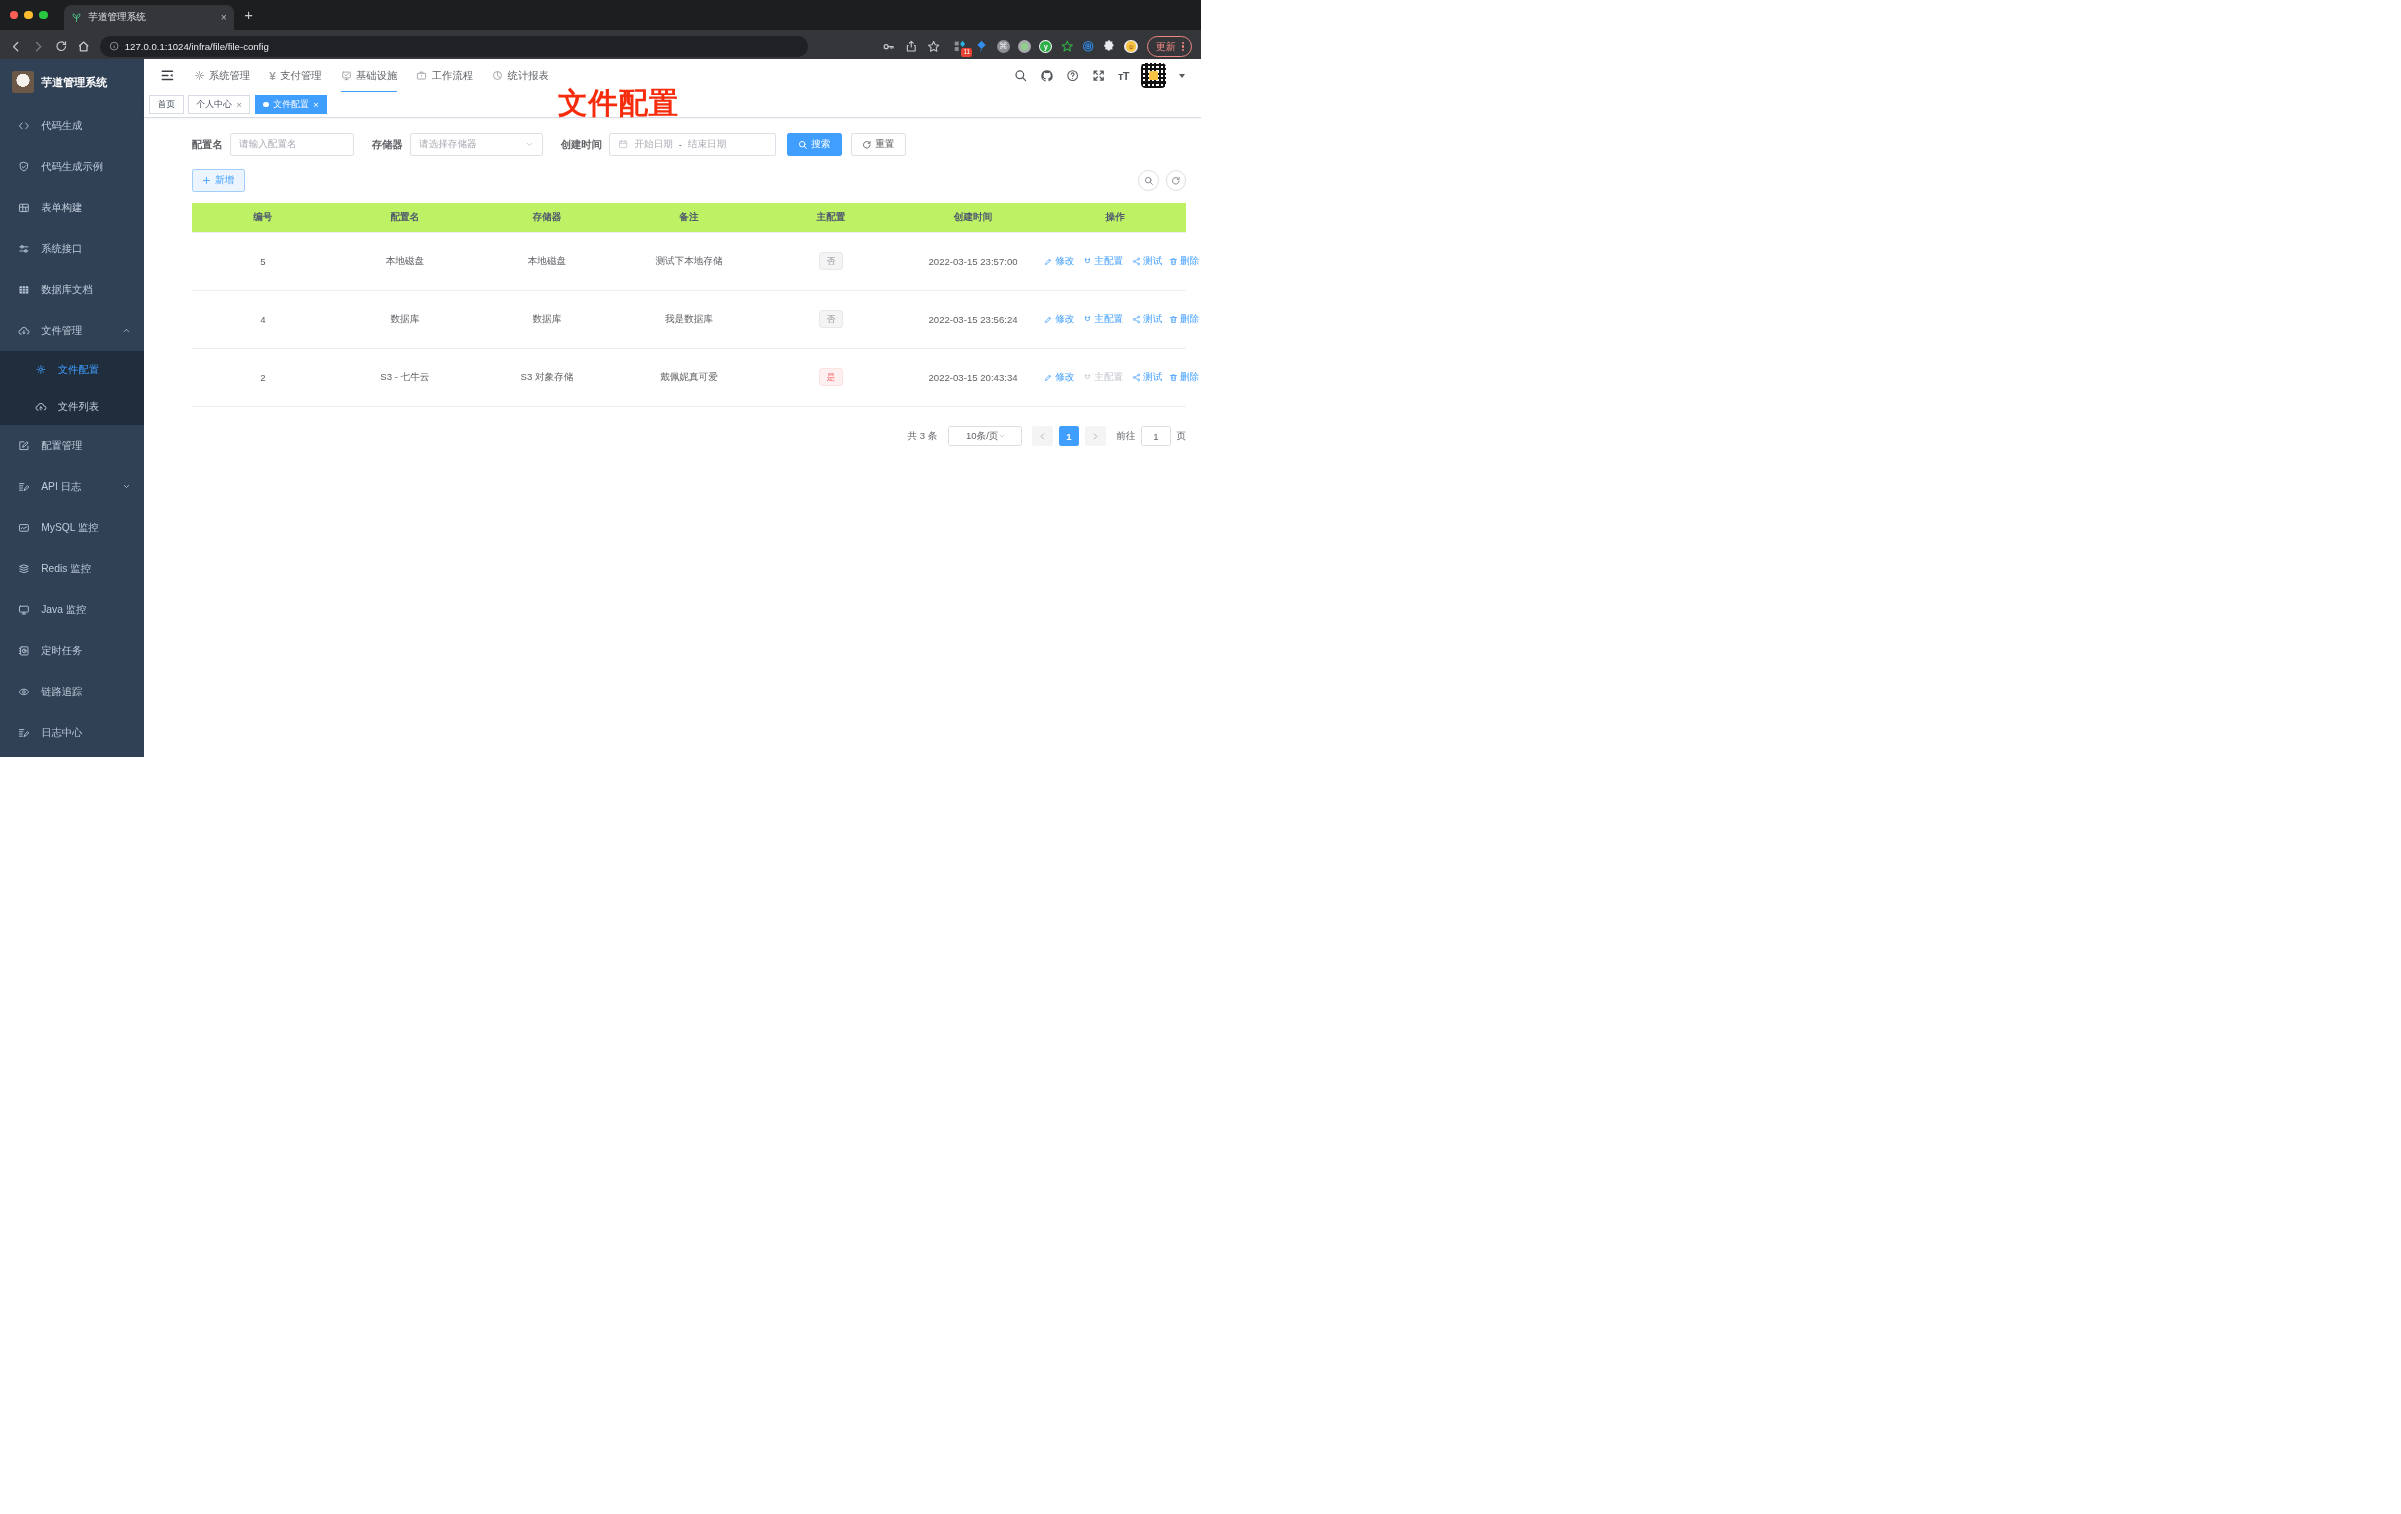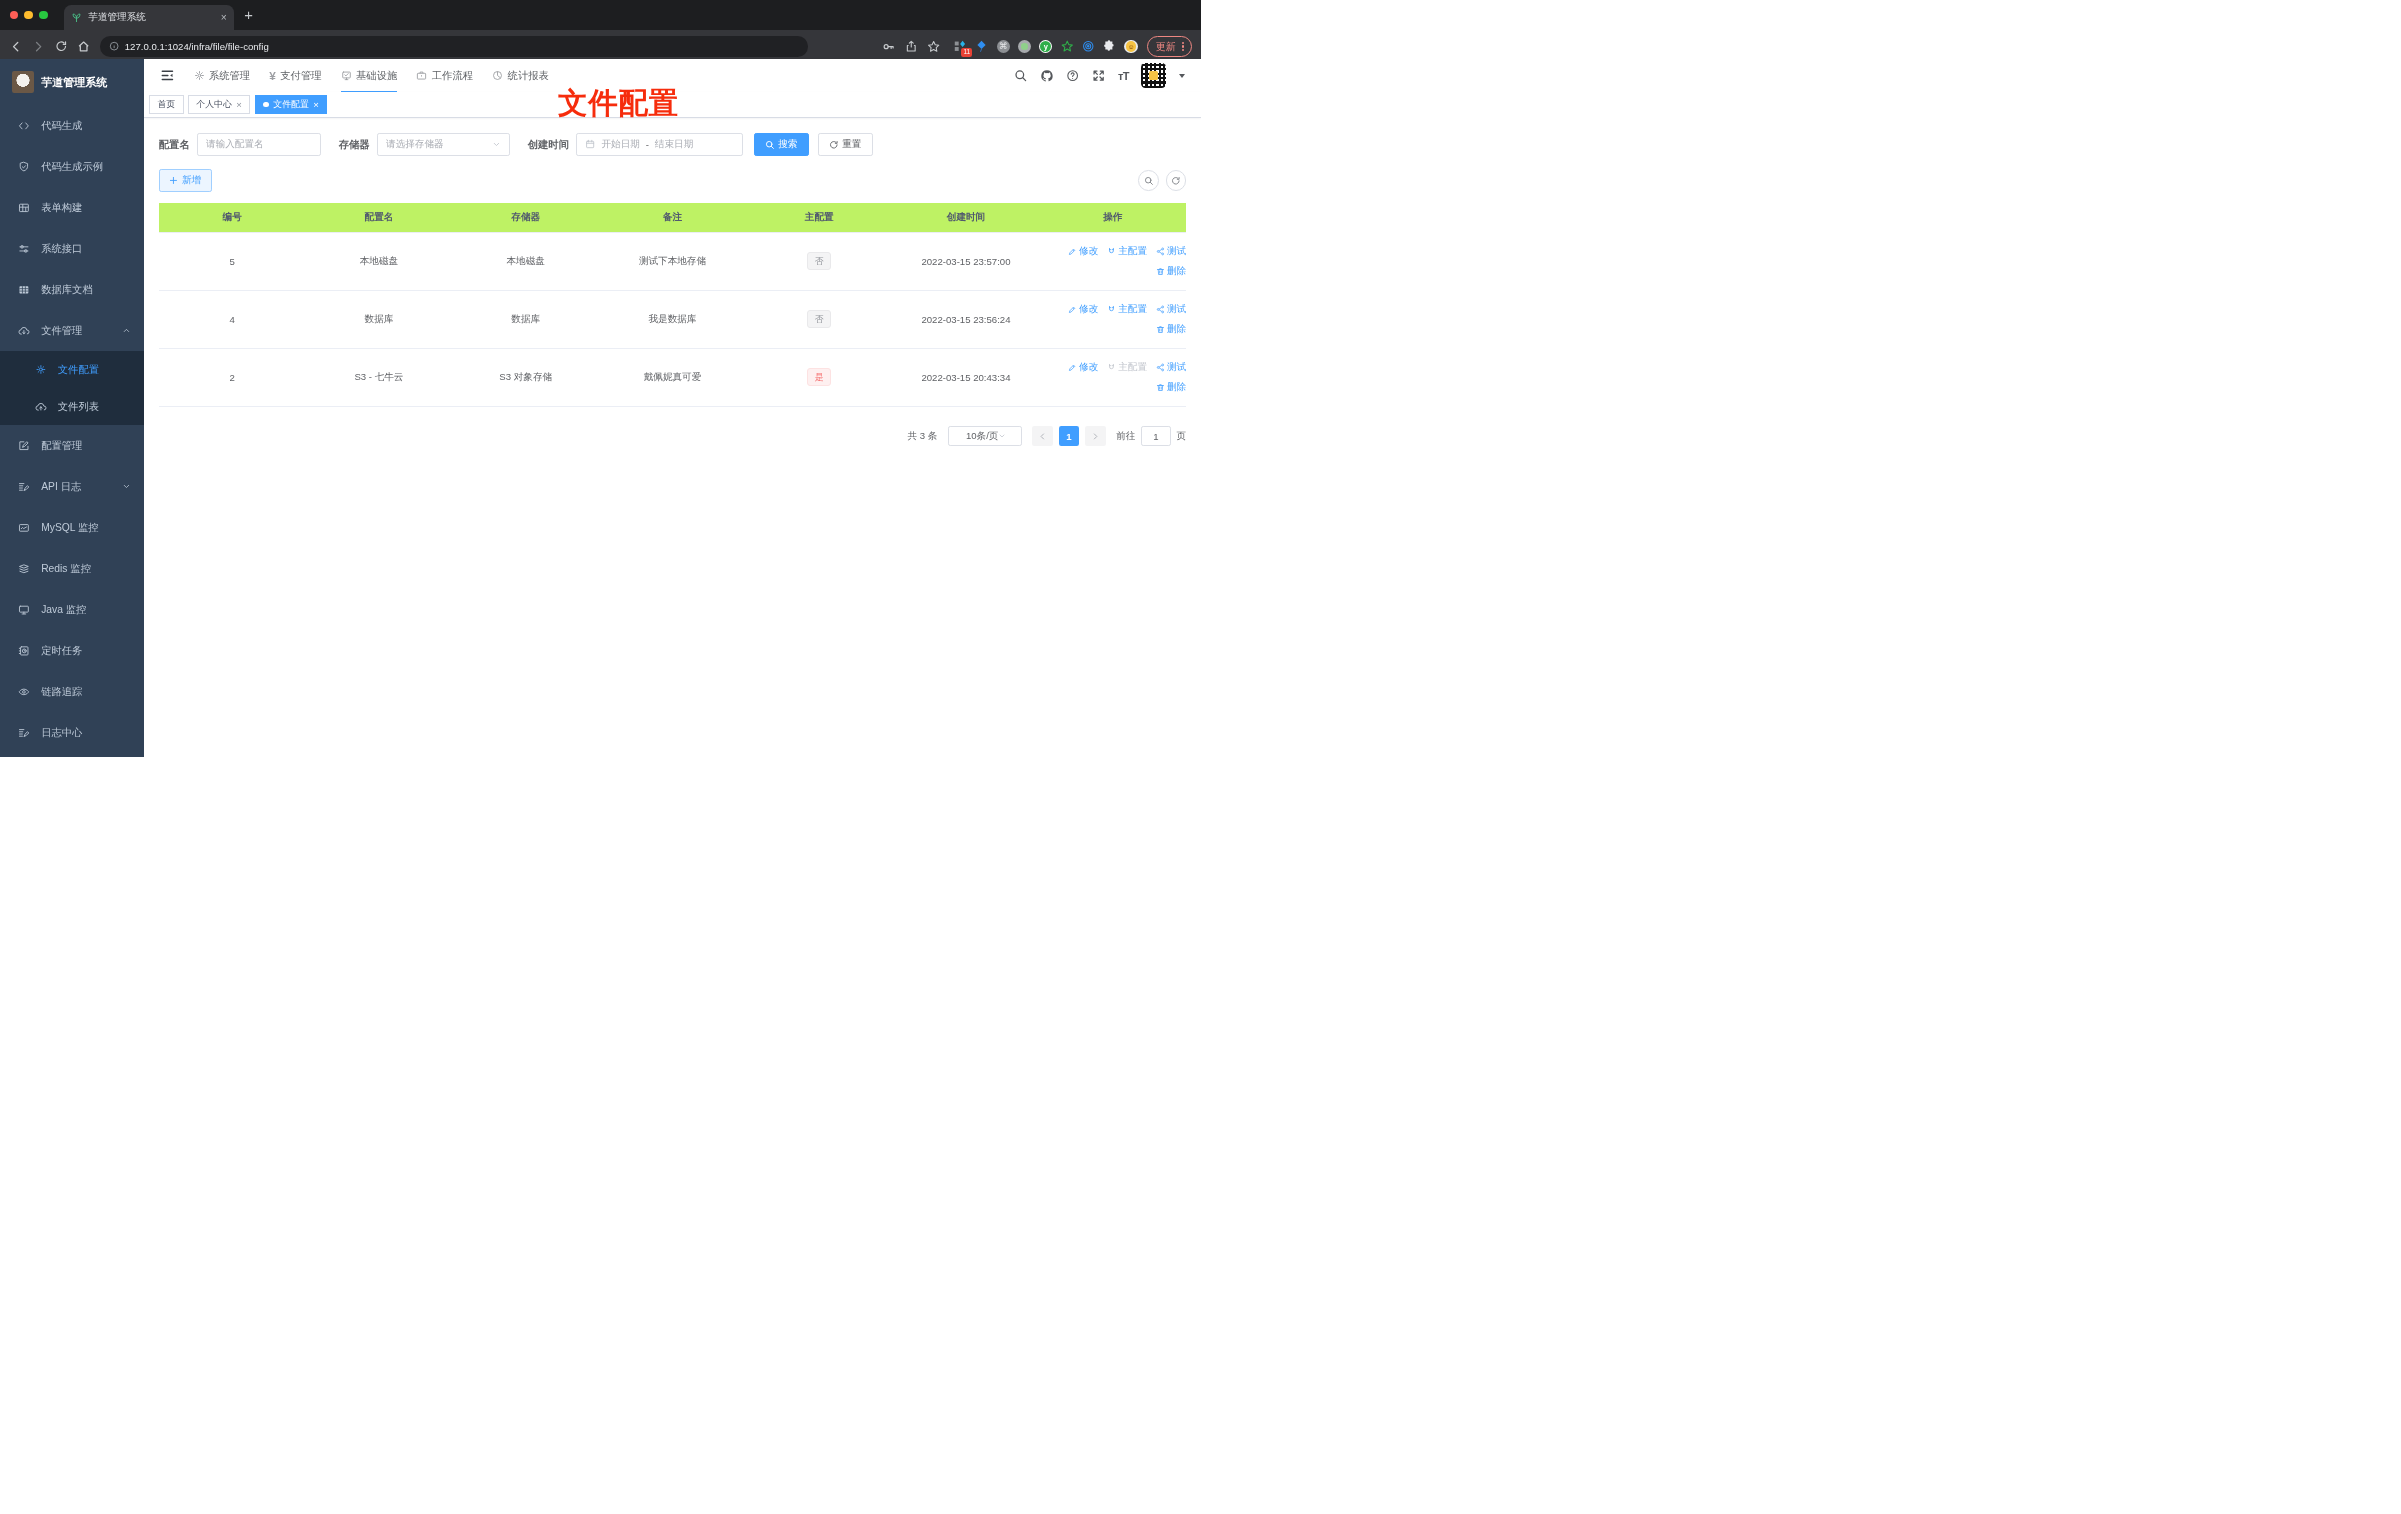--- a/index.html
+++ b/index.html
@@ -58,21 +58,21 @@
 
   .tabs-bar { height:26px; display:flex; align-items:center; gap:4.4px; padding-left:5px; border-bottom:0.7px solid #d8dce5; box-shadow:0 0.7px 2.2px rgba(0,21,41,.08); position:relative; z-index:2; background:#fff; }
   .tag-tab { height:19px; border:0.7px solid #d8dce5; background:#fff; color:#495060; font-size:8.9px; display:flex; align-items:center; gap:4.4px; padding:0 7.4px; cursor:pointer; }
   .tag-tab .x { font-size:9.6px; color:#8f959e; }
   .tag-tab.active { background:#409eff; border-color:#409eff; color:#fff; }
   .tag-tab.active .x { color:#fff; }
   .dot { width:5.9px; height:5.9px; border-radius:50%; background:#fff; }
 
   .annotation { position:absolute; left:414px; top:25px; font-size:29.5px; font-weight:bold; color:#f62c0c; z-index:5; letter-spacing:0.7px; white-space:nowrap; }
 
-  .content { flex:1; padding:14.8px 14.8px 0; }
+  .content { flex:1; padding:14.8px 14.8px 0;margin-left:33px; }
   .filter-row { display:flex; align-items:center; font-size:10.3px; color:#606266; }
   .f-label { font-weight:bold; margin-right:7.4px; white-space:nowrap; }
   .inp { height:23.6px; border:0.7px solid #dcdfe6; border-radius:2.2px; display:flex; align-items:center; padding:0 8px; color:#a8abb2; font-size:9.6px; background:#fff; }
   .inp.name { width:124px; margin-right:17.7px; }
   .inp.select { width:133px; margin-right:17.7px; justify-content:space-between; }
   .inp.date { width:167px; gap:5.9px; margin-right:10.3px; }
   .inp.date .sep { color:#606266; }
   .btn { height:23.6px; border-radius:2.2px; display:flex; align-items:center; gap:3.7px; padding:0 10.3px; font-size:9.6px; cursor:pointer; }
   .btn.primary { background:#409eff; color:#fff; border:0.7px solid #409eff; margin-right:8.9px; }
   .btn.plain { background:#fff; color:#606266; border:0.7px solid #dcdfe6; }
@@ -81,21 +81,21 @@
   .toolbar-row { display:flex; align-items:center; margin-top:12.5px; }
   .tool-circles { margin-left:auto; display:flex; gap:6.6px; }
   .circle-btn { width:20.7px; height:20.7px; border:0.7px solid #dcdfe6; border-radius:50%; display:flex; align-items:center; justify-content:center; color:#7c7f85; background:#fff; cursor:pointer; }
 
   table { width:100%; border-collapse:collapse; table-layout:fixed; margin-top:10.3px; font-size:9.6px; color:#606266; text-align:center; }
   thead th { background:#bef264; height:29.5px; font-weight:bold; color:#515a6e; border-bottom:0.7px solid #ebeef5; }
   tbody td { height:58px; border-bottom:0.7px solid #ebeef5; }
   .tag { display:inline-block; font-size:8.9px; line-height:14.8px; padding:0.7px 6.6px; border-radius:3px; }
   .tag.info { background:#f4f4f5; color:#909399; border:0.7px solid #e9e9eb; }
   .tag.danger { background:#fef0f0; color:#f56c6c; border:0.7px solid #fde2e2; }
-  .acts { display:flex; flex-direction:column; gap:6.6px; align-items:flex-end; }
+  .acts { display:flex; gap:6.6px; align-items:flex-start; }
   .acts .line { display:flex; gap:8.9px; justify-content:center; }
   .alink { color:#409eff; display:flex; align-items:center; gap:2.2px; cursor:pointer; white-space:nowrap; }
   .alink.disabled { color:#c0c4cc; cursor:not-allowed; }
 
   .pagination { display:flex; align-items:center; justify-content:flex-end; gap:10.3px; margin-top:19px; font-size:9.6px; color:#606266; }
   .psel { width:74px; height:20.7px; border:0.7px solid #dcdfe6; border-radius:2.2px; display:flex; align-items:center; justify-content:center; padding:0 5.9px 0 8.9px; color:#606266; }
   .pbtns { display:flex; gap:5.9px; align-items:center; }
   .pbtn { width:20.7px; height:20.7px; border-radius:2.2px; background:#f4f4f5; color:#a8abb2; display:flex; align-items:center; justify-content:center; }
   .pbtn.page { background:#409eff; color:#fff; font-weight:bold; }
   .goto { display:flex; align-items:center; gap:5.9px; }

